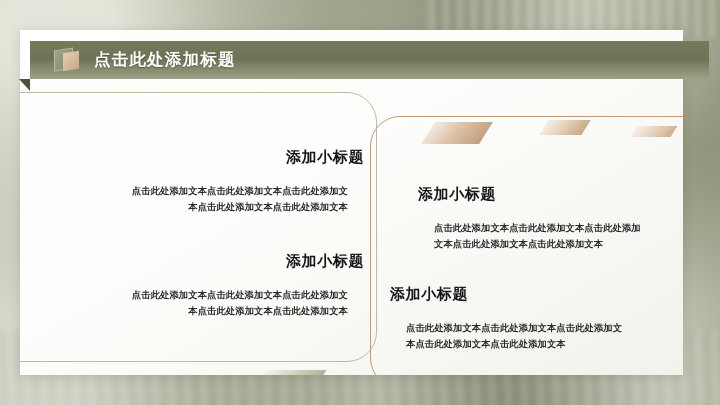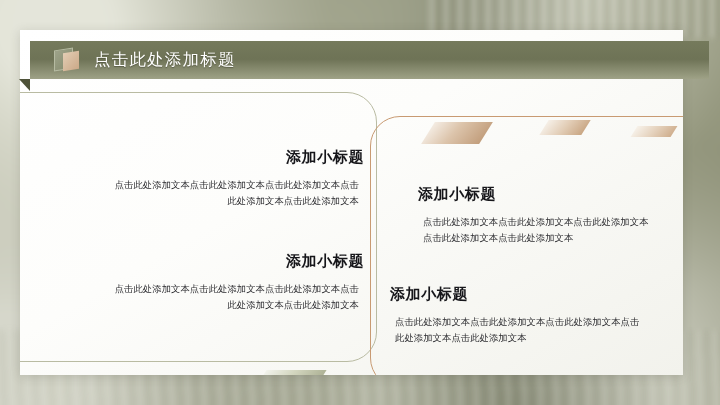--- a/index.html
+++ b/index.html
@@ -93,36 +93,37 @@
     transform:skewY(-9deg);
     background:linear-gradient(135deg,#9ea38a 0%,#848a6c 100%);
     border:1px solid #b6bba2;
   }
   .ribbon-icon .sq-b{
     position:absolute;left:9px;top:3px;width:16px;height:18px;
     transform:skewY(-9deg);
     background:linear-gradient(135deg,#e3cdb4 0%,#cba988 100%);
   }
   .ribbon-title{
-    margin-left:14px;color:#ffffff;font-size:16.5px;font-weight:normal;
+    margin-left:14px;color:#ffffff;font-size:16.5px;font-weight:bold;
     letter-spacing:1.2px;
     text-shadow:0 1px 1px rgba(40,43,28,.45);
     white-space:nowrap;
   }
 
   
   .blk{position:absolute;}
   .blk h3{
     margin:0 0 10px 0;font-size:15px;font-weight:bold;color:#16161a;
     letter-spacing:.6px;white-space:nowrap;
   }
   .blk p{
-    margin:5px;font-size:9.3px;line-height:16px;color:#2a2a2e;
+    margin:16px;font-size:9.3px;line-height:16px;color:#2a2a2e;
     font-family:"Liberation Serif","DejaVu Serif",serif;
     letter-spacing:.1px;
+    font-weight:bold;
   }
   .align-right{text-align:right;}
   .align-left{text-align:left;}
 
   .blk-1{left:88px;top:118px;width:256px;}
   .blk-2{left:88px;top:222px;width:256px;}
   .blk-3{left:398px;top:155px;width:244px;}
   .blk-4{left:370px;top:255px;width:256px;}
 </style>
 </head>

